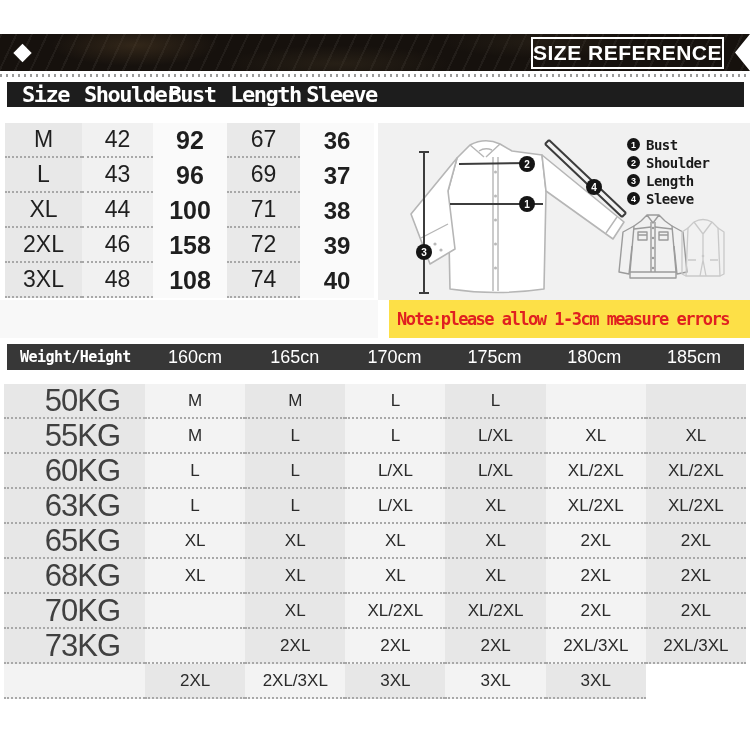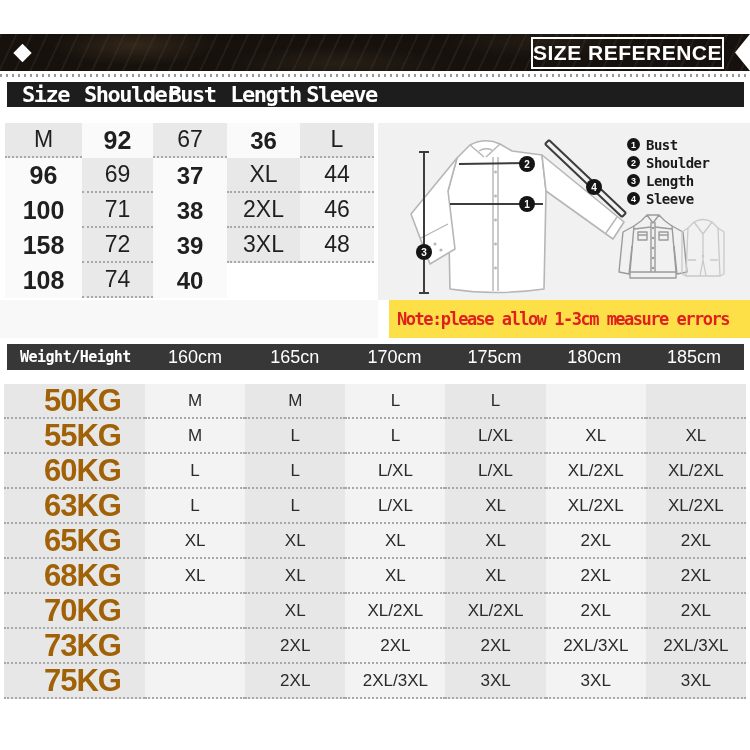--- a/index.html
+++ b/index.html
@@ -59,21 +59,21 @@
   
   .fit-header-bar{position:absolute;top:344px;left:7px;width:737px;height:26px;background:#373737;
     display:grid;grid-template-columns:138px repeat(6,1fr);align-items:center;}
   .fit-corner{color:#fff;font-family:"DejaVu Sans Mono",monospace;font-weight:bold;font-size:15px;
     letter-spacing:-.5px;padding-left:13px;white-space:nowrap;}
   .fit-colhead{color:#fff;font-size:18px;text-align:center;font-family:"Liberation Sans",sans-serif;}
   .fit-body{position:absolute;top:384px;left:4px;width:742px;display:grid;
     grid-template-columns:141px repeat(6,1fr);grid-auto-rows:35px;}
   .fcell{display:flex;align-items:center;justify-content:center;font-size:17px;color:#2b2b2b;
     border-bottom:2px dotted #a8a8a8;}
-  .fcell.weight{font-size:31px;font-weight:bold;color:#a16207;letter-spacing:-1px;padding-left:16px;}
+  .fcell.weight{font-size:31px;font-weight:normal;color:#404040;letter-spacing:-1px;padding-left:16px;}
   .fcell.fc0{background:#e7e7e7;}
   .fcell.fc1{background:#f3f3f3;}
   .fcell.fc2{background:#e7e7e7;}
   .fcell.fc3{background:#f3f3f3;}
   .fcell.fc4{background:#e7e7e7;}
   .fcell.fc5{background:#f3f3f3;}
   .fcell.fc6{background:#e7e7e7;}
 </style>
 </head>
 <body>
@@ -90,24 +90,26 @@
     <div class="size-cols">
         <span class="shcol">Size</span>
         <span class="shcol">Shoulder</span>
         <span class="shcol">Bust</span>
         <span class="shcol">Length</span>
         <span class="shcol">Sleeve</span>
       </div>
   </div>
   <div class="size-body">
       <div class="scell c0">M</div>
+      <div class="scell c1">42</div>
       <div class="scell c2">92</div>
       <div class="scell c3">67</div>
       <div class="scell c4">36</div>
       <div class="scell c0">L</div>
+      <div class="scell c1">43</div>
       <div class="scell c2">96</div>
       <div class="scell c3">69</div>
       <div class="scell c4">37</div>
       <div class="scell c0">XL</div>
       <div class="scell c1">44</div>
       <div class="scell c2">100</div>
       <div class="scell c3">71</div>
       <div class="scell c4">38</div>
       <div class="scell c0">2XL</div>
       <div class="scell c1">46</div>
@@ -272,21 +274,20 @@
       <div class="fcell fc4">XL/2XL</div>
       <div class="fcell fc5">2XL</div>
       <div class="fcell fc6">2XL</div>
       <div class="fcell fc0 weight">73KG</div>
       <div class="fcell fc1"></div>
       <div class="fcell fc2">2XL</div>
       <div class="fcell fc3">2XL</div>
       <div class="fcell fc4">2XL</div>
       <div class="fcell fc5">2XL/3XL</div>
       <div class="fcell fc6">2XL/3XL</div>
-      <div class="fcell fc0 weight">75KG</div>
       <div class="fcell fc1"></div>
       <div class="fcell fc2">2XL</div>
       <div class="fcell fc3">2XL/3XL</div>
       <div class="fcell fc4">3XL</div>
       <div class="fcell fc5">3XL</div>
       <div class="fcell fc6">3XL</div>
     </div>
 
 </div>
 

